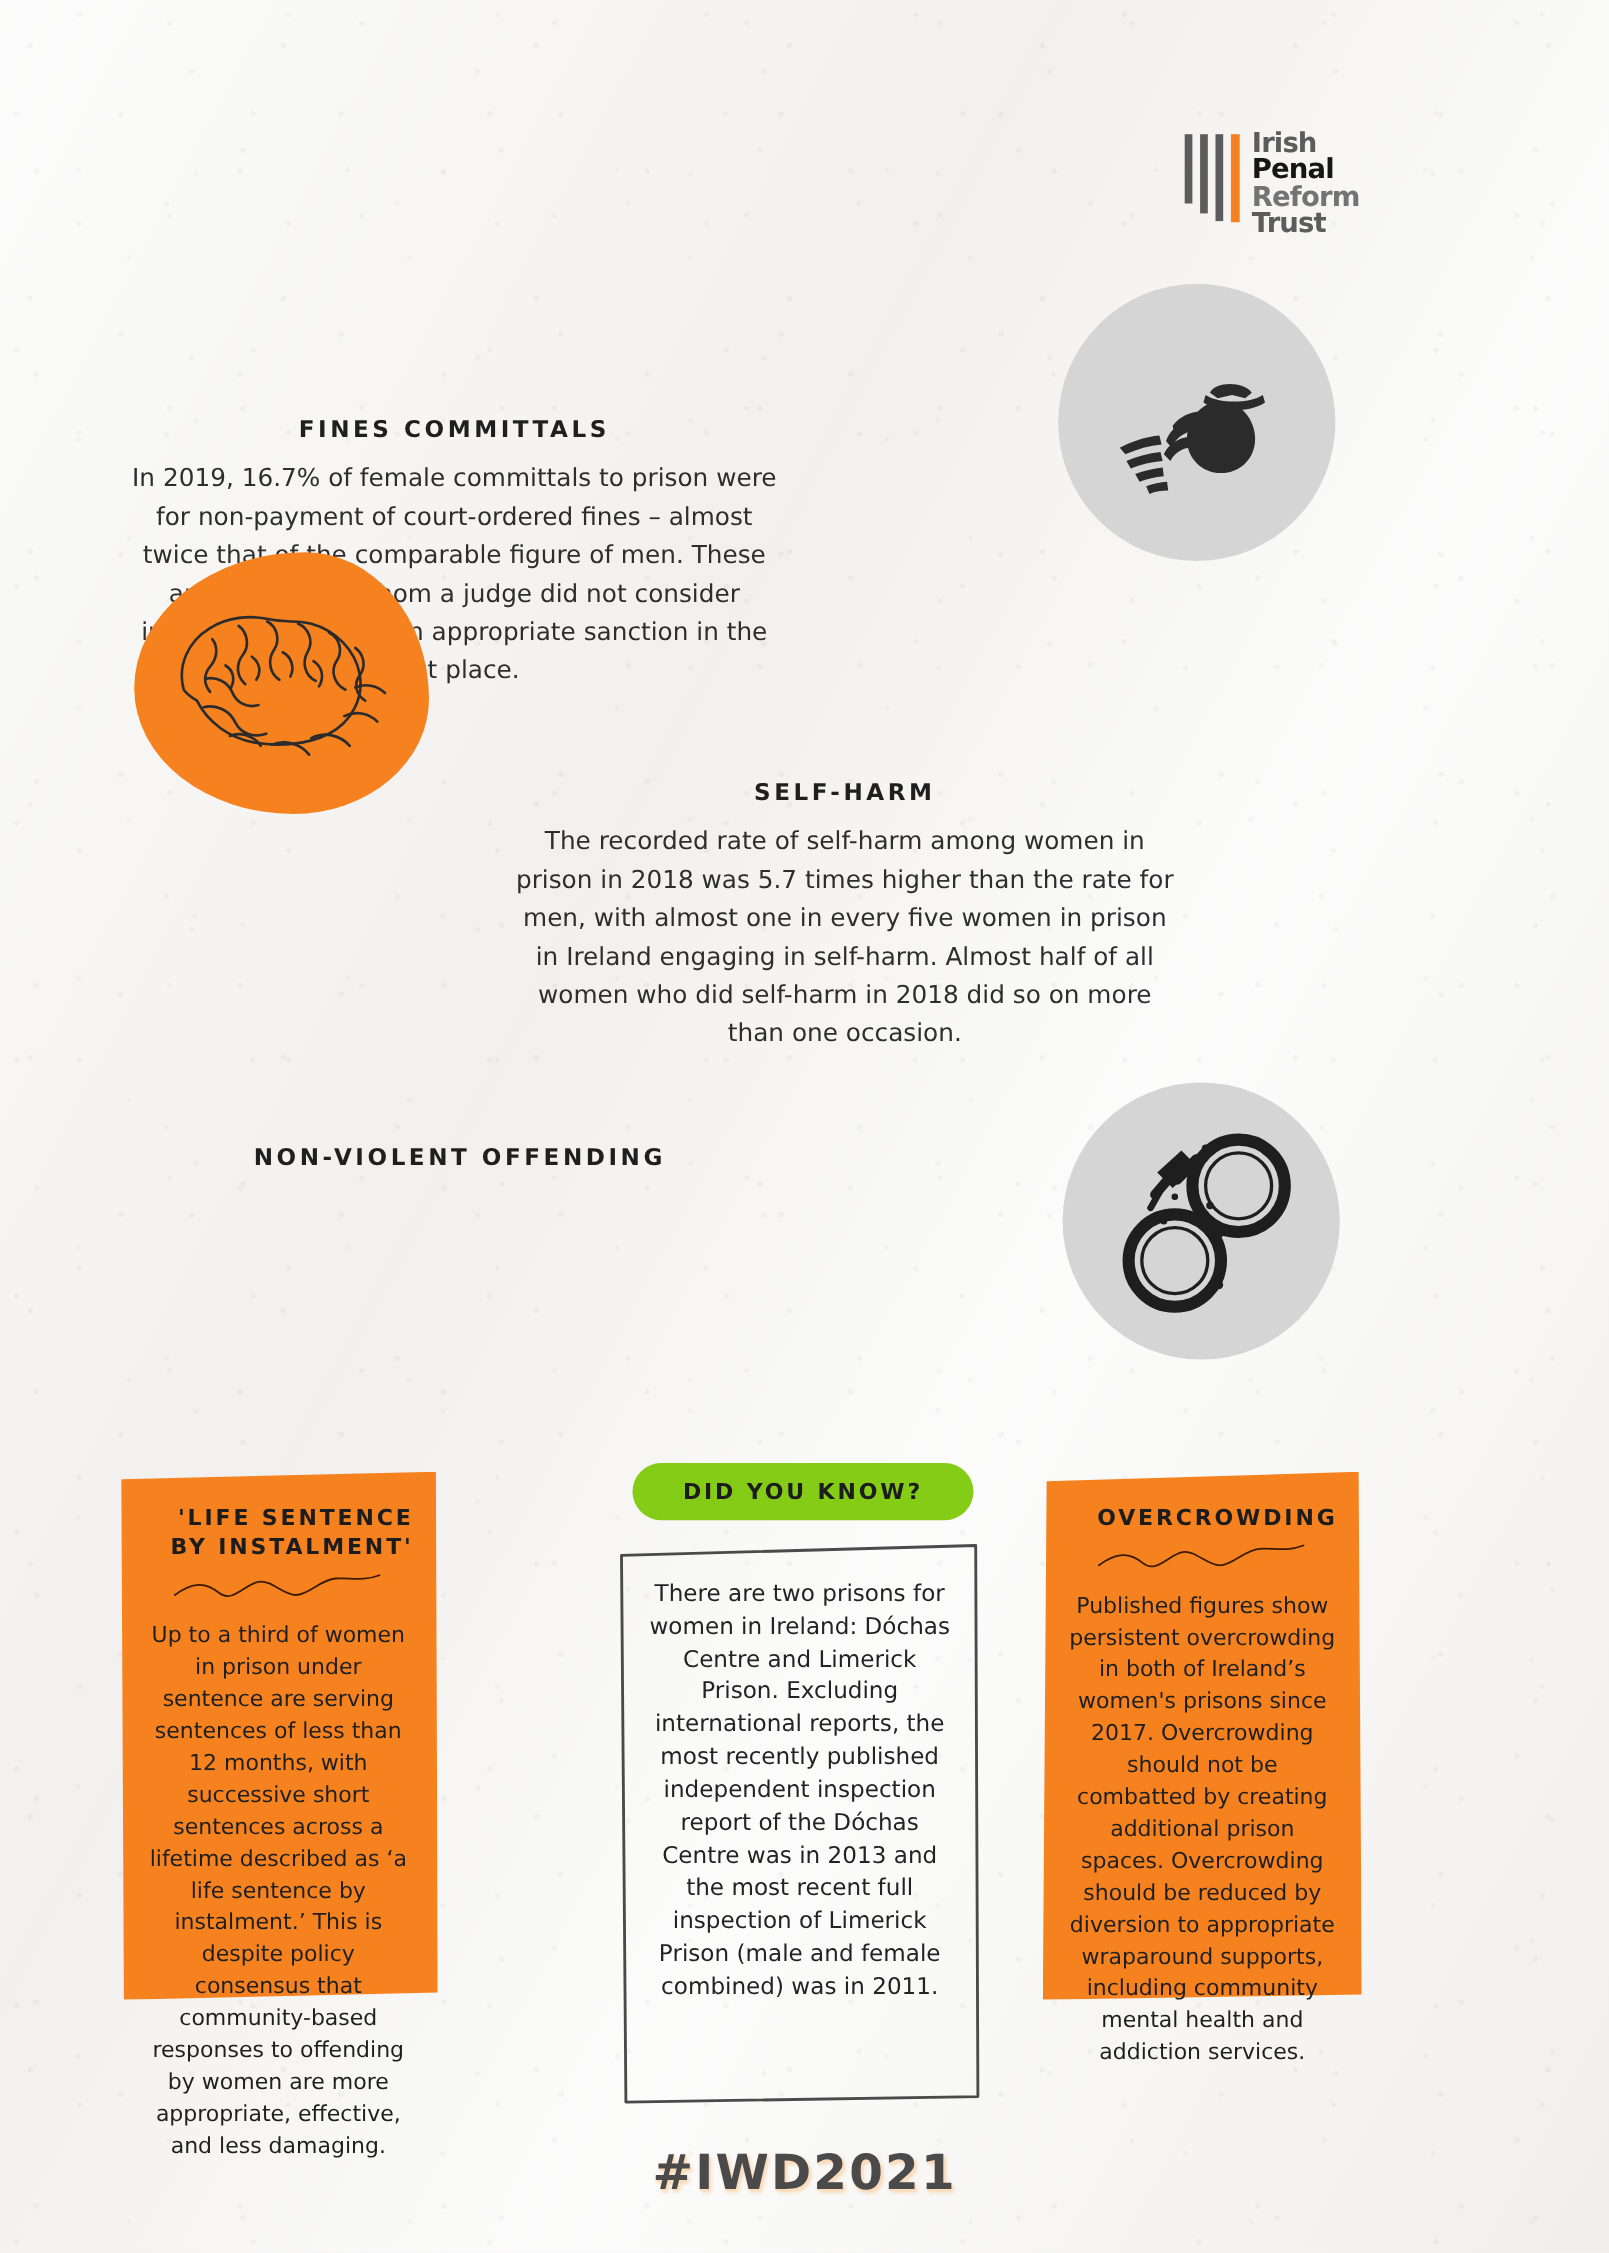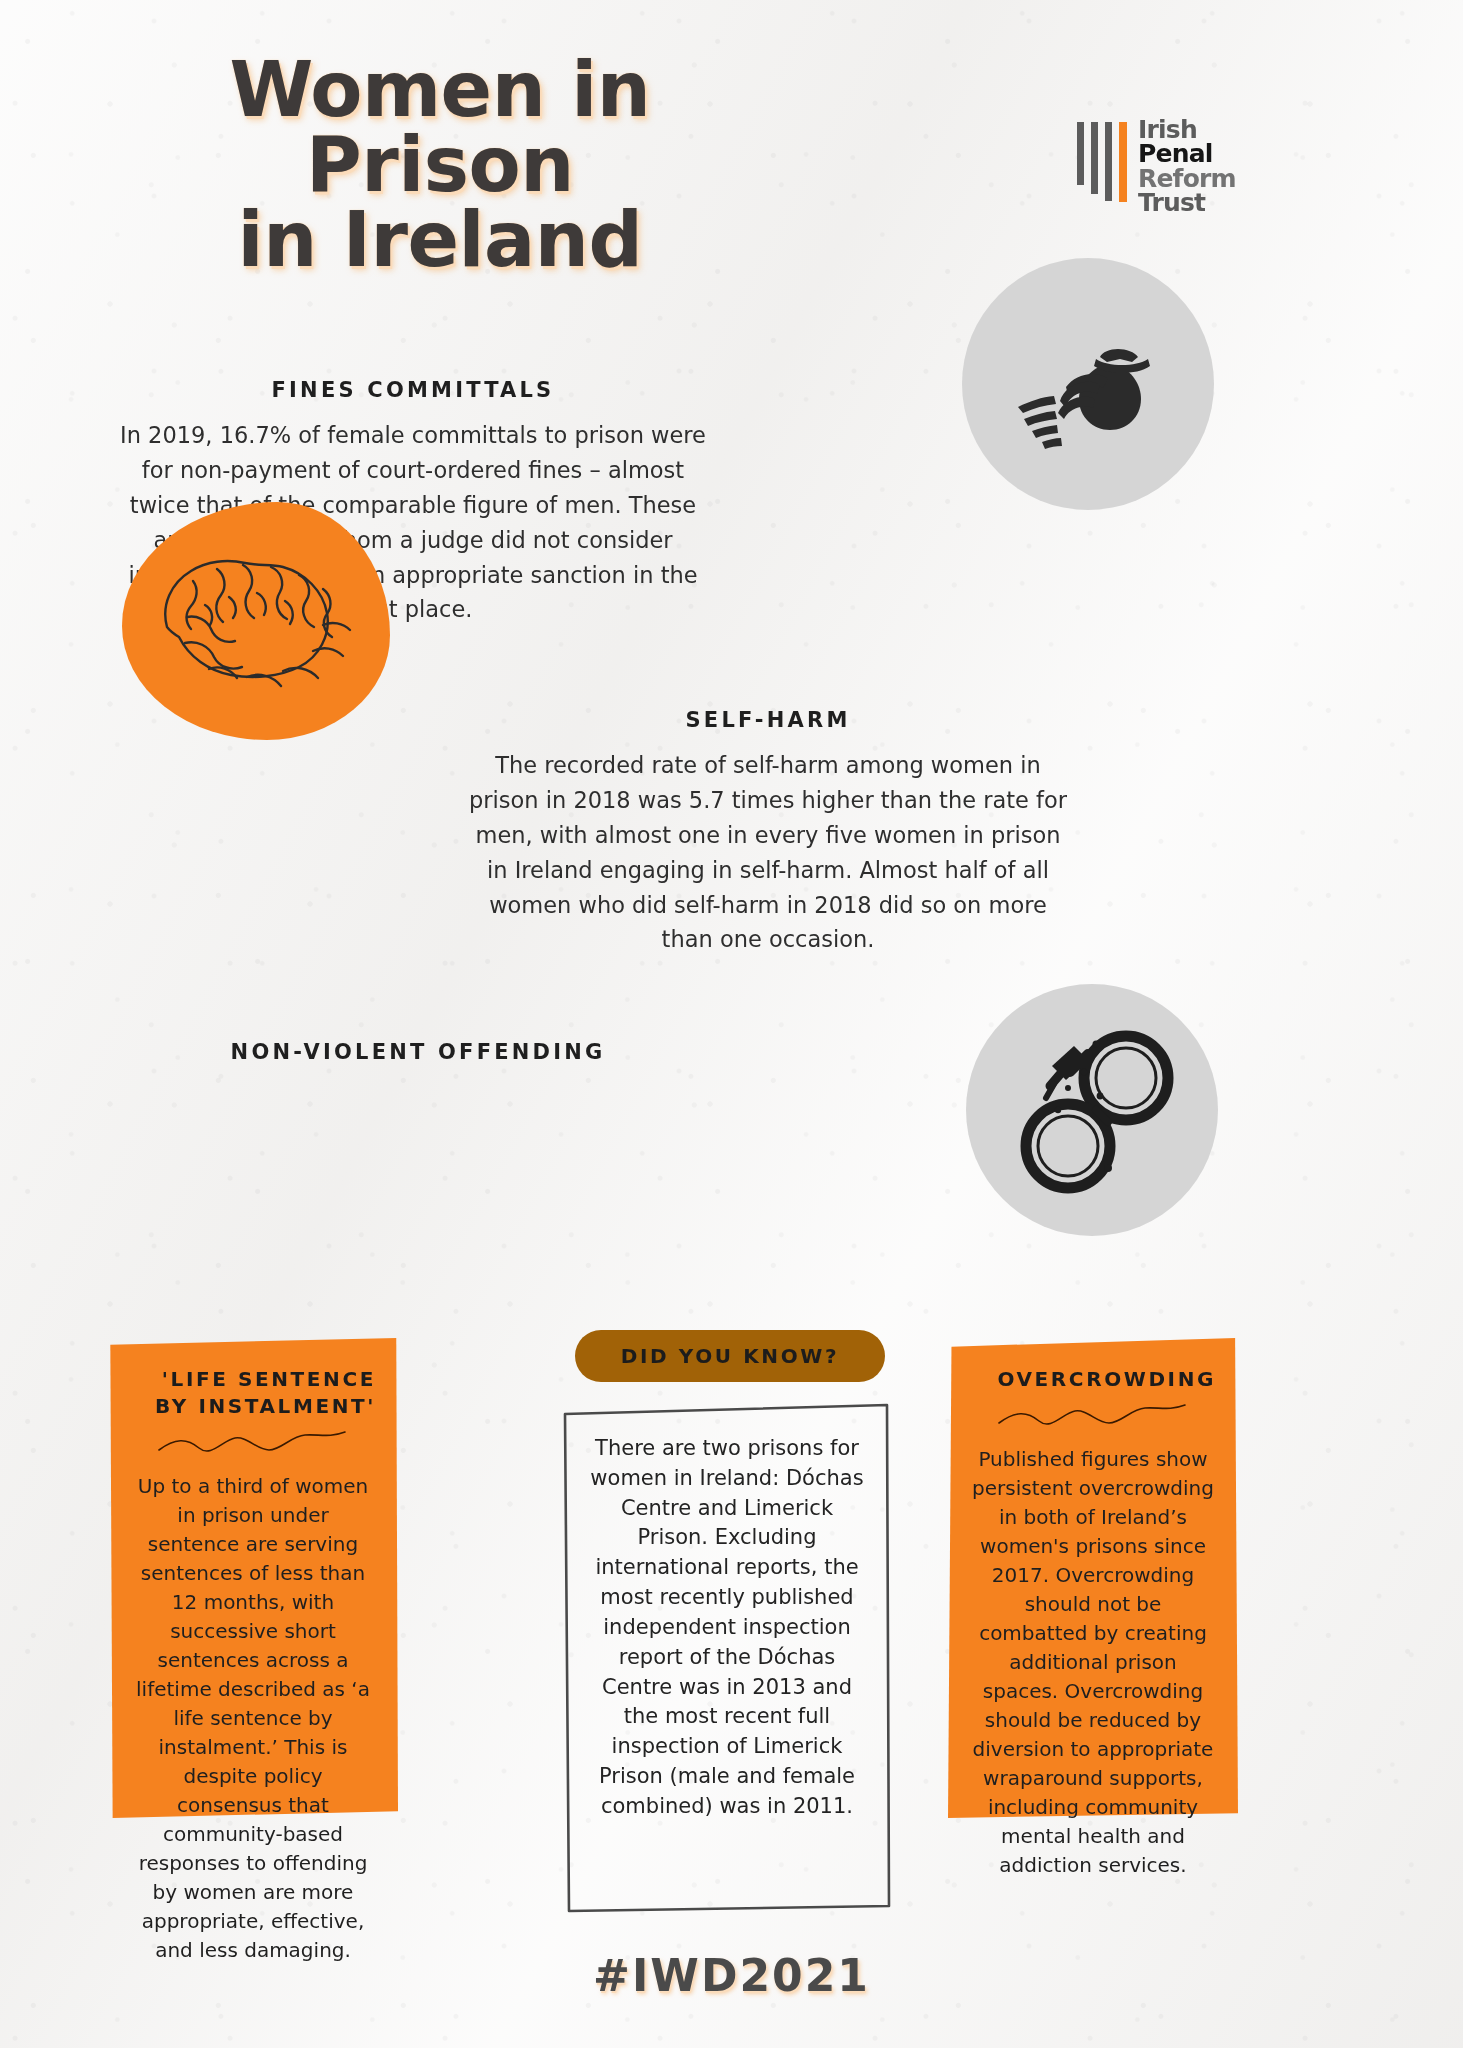--- a/index.html
+++ b/index.html
@@ -235,21 +235,21 @@
     margin: 0;
   }
 
   
   .dyk-pill {
     position: absolute;
     left: 575px;
     top: 1330px;
     width: 310px;
     height: 52px;
-    background: #a16207;
+    background: #84cc16;
     border-radius: 28px;
     display: flex;
     align-items: center;
     justify-content: center;
   }
   .dyk-pill span {
     font-family: "DejaVu Sans", "Liberation Sans", sans-serif;
     font-weight: 800;
     font-size: 20px;
     letter-spacing: 2.6px;
@@ -297,26 +297,20 @@
       2px 3px 4px rgba(246,180,110,0.6);
   }
 </style>
 </head>
 <body>
 
 <div class="paper"></div>
 
 <div class="sheet">
 
-  <div class="title-block">
-    <h1 class="main-title">
-      <span>Women in Prison</span>
-      <span class="title-line2">in Ireland</span>
-    </h1>
-  </div>
 
   <div class="logo">
     <div class="logo-bars">
       <div class="logo-bar b1"></div>
       <div class="logo-bar b2"></div>
       <div class="logo-bar b3"></div>
       <div class="logo-bar b4"></div>
     </div>
     <div class="logo-words">
       <span class="lw-irish">Irish</span>

